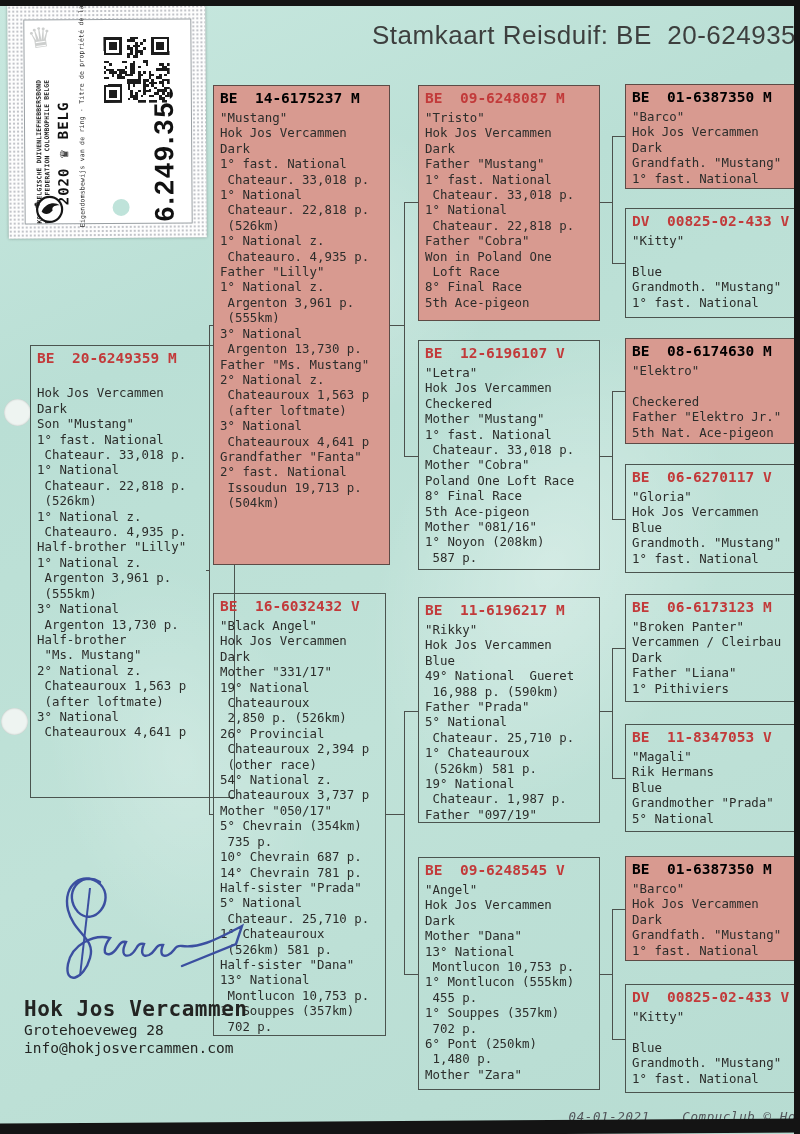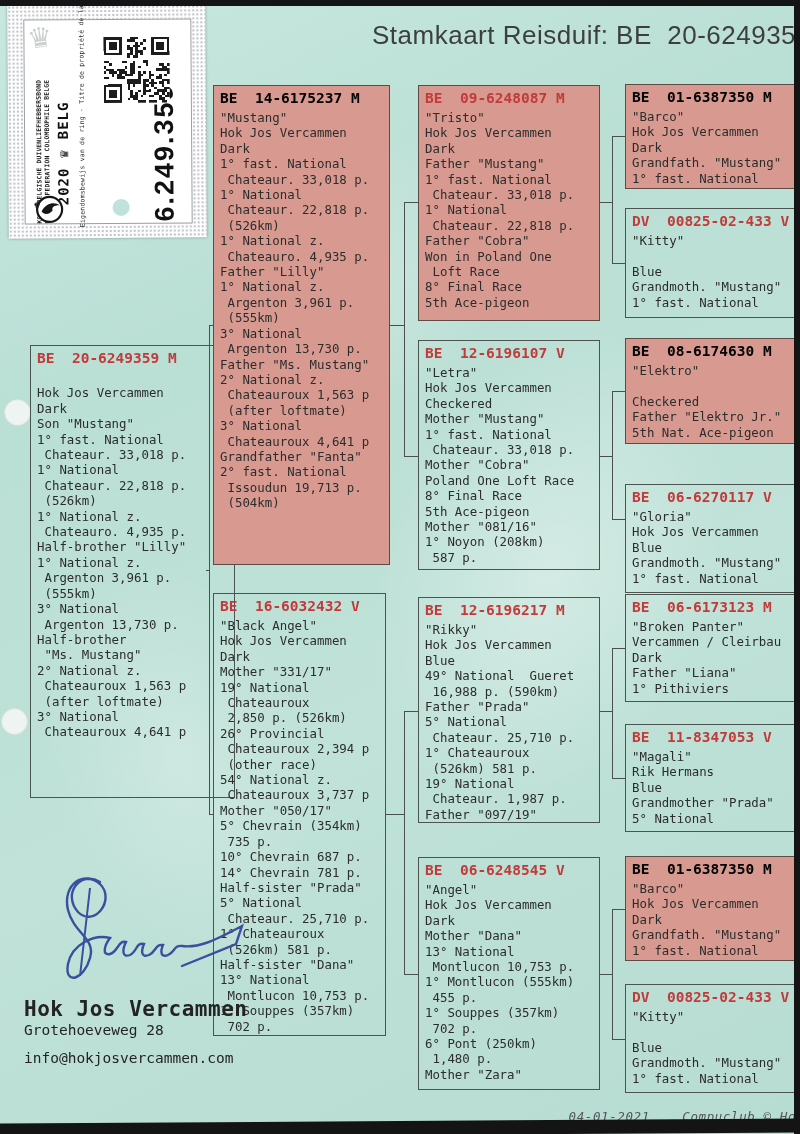--- a/index.html
+++ b/index.html
@@ -30,21 +30,21 @@
   .owntxt{font-size:6.5px;color:#2a2a2a;letter-spacing:0.2px;}
   .bignum{font-family:"Liberation Sans",sans-serif;font-size:27px;font-weight:bold;color:#111;letter-spacing:2px;}
   .crownwm{position:absolute;left:22px;top:10px;font-size:34px;color:rgba(90,95,92,0.30);transform:rotate(-8deg);}
   .greendot{position:absolute;left:104px;top:194px;width:17px;height:17px;border-radius:50%;background:#bfe3da;}
   
   .hole{position:absolute;width:27px;height:27px;border-radius:50%;background:#eef4f1;box-shadow:0 0 2px rgba(0,0,0,.25) inset;}
   
   .owner{position:absolute;left:24px;top:997px;color:#232422;}
   .owner .oname{font-size:21px;font-weight:bold;line-height:24px;letter-spacing:0.5px;}
   .owner .oline{font-size:14.5px;line-height:18px;white-space:pre;}
-  .owner .ocontact{margin-top:10px;}
+  .owner .ocontact{margin-top:0;}
   .footer{position:absolute;left:536px;top:1094px;font-style:italic;font-size:12.5px;color:#52555a;
           letter-spacing:0.6px;white-space:pre;}
   .sig{position:absolute;left:36px;top:868px;}
 </style>
 </head>
 <body>
 
 <div class="page">
 
   <div class="wm" style="left:370px;top:300px;width:360px;height:540px;transform:rotate(22deg);background:radial-gradient(ellipse at center,rgba(255,255,255,0.32),rgba(255,255,255,0) 65%);"></div>
@@ -376,38 +376,38 @@
 Mother "Cobra"
 Poland One Loft Race
 8° Final Race
 5th Ace-pigeon
 Mother "081/16"
 1° Noyon (208km)
  587 p.</div>
   </div>
 
   <div class="box" style="left:418px;top:597px;width:182px;height:226px;">
-    <div class="ring">BE  12-6196217 M</div>
+    <div class="ring">BE  11-6196217 M</div>
     <div class="body">"Rikky"
 Hok Jos Vercammen
 Blue
 49° National  Gueret
  16,988 p. (590km)
 Father "Prada"
 5° National
  Chateaur. 25,710 p.
 1° Chateauroux
  (526km) 581 p.
 19° National
  Chateaur. 1,987 p.
 Father "097/19"</div>
   </div>
 
   <div class="box" style="left:418px;top:857px;width:182px;height:233px;">
-    <div class="ring">BE  06-6248545 V</div>
+    <div class="ring">BE  09-6248545 V</div>
     <div class="body">"Angel"
 Hok Jos Vercammen
 Dark
 Mother "Dana"
 13° National
  Montlucon 10,753 p.
 1° Montlucon (555km)
  455 p.
 1° Souppes (357km)
  702 p.
@@ -436,21 +436,21 @@
 
   <div class="box pink" style="left:625px;top:338px;width:170px;height:106px;">
     <div class="ring dark">BE  08-6174630 M</div>
     <div class="body">"Elektro"
 
 Checkered
 Father "Elektro Jr."
 5th Nat. Ace-pigeon</div>
   </div>
 
-  <div class="box" style="left:625px;top:484px;width:170px;height:109px;">
+  <div class="box" style="left:625px;top:464px;width:170px;height:109px;">
     <div class="ring">BE  06-6270117 V</div>
     <div class="body">"Gloria"
 Hok Jos Vercammen
 Blue
 Grandmoth. "Mustang"
 1° fast. National</div>
   </div>
 
   <div class="box" style="left:625px;top:594px;width:170px;height:108px;">
     <div class="ring">BE  06-6173123 M</div>

